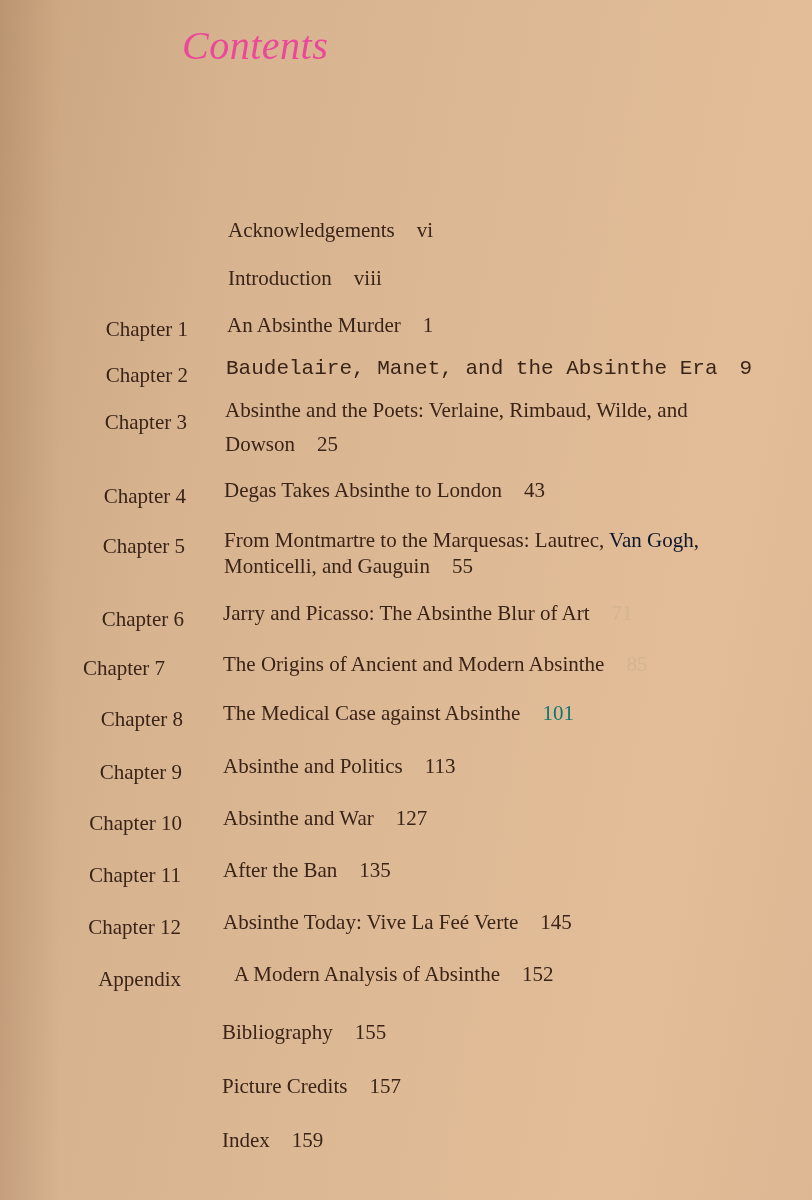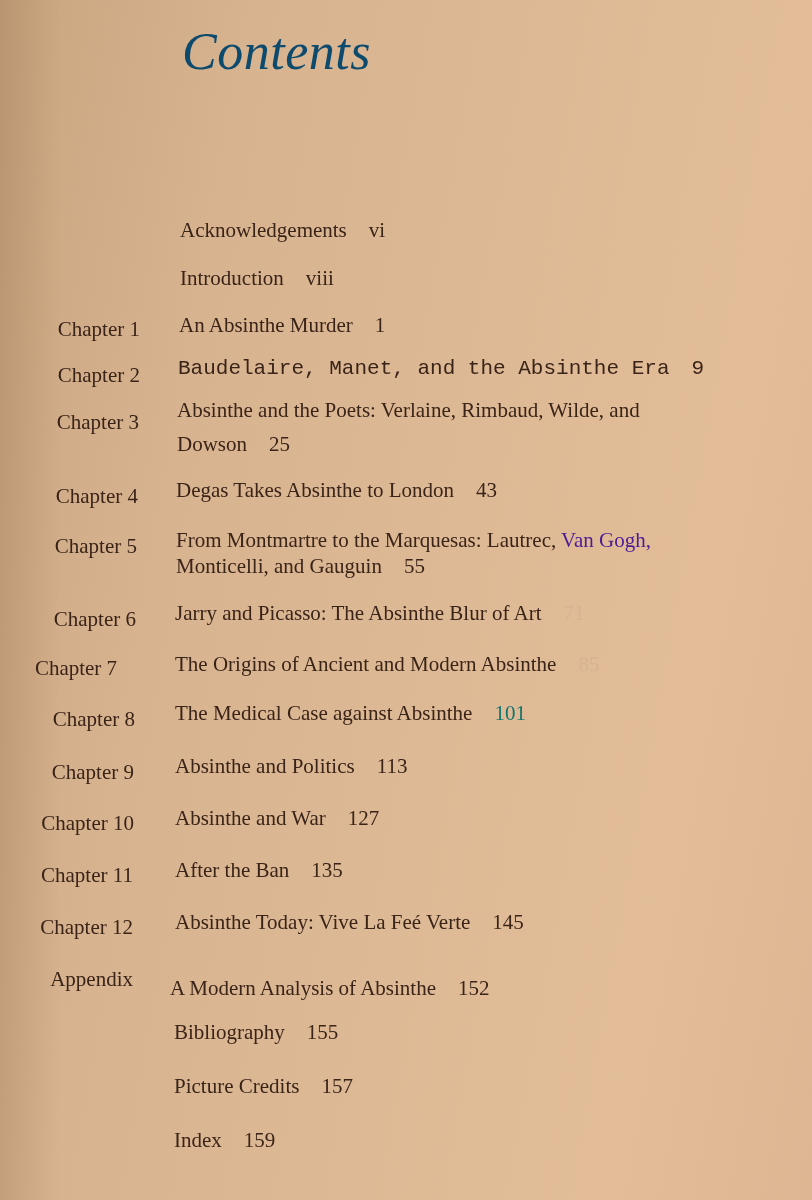--- a/index.html
+++ b/index.html
@@ -10,27 +10,27 @@
       color: #3a2418;
       position: relative;
     }
     .page-shadow {
       position: absolute; left: 0; top: 0; bottom: 0; width: 60px;
       background: linear-gradient(90deg, rgba(120,80,50,0.18), rgba(120,80,50,0));
       pointer-events: none;
     }
     .title {
       position: absolute; left: 182px; top: 22px;
-      font-style: italic; font-size: 52px; color: #0c4a6e; letter-spacing: 0.5px;
+      font-style: italic; font-size: 40px; color: #ec4899; letter-spacing: 0.5px;
     }
-    .entry { position: absolute; font-size: 21px; white-space: nowrap; }
+    .entry { position: absolute; font-size: 21px; white-space: nowrap; margin-left: 48px; }
     .label { position: absolute; text-align: right; width: 120px; }
     .text { position: absolute; }
     .page { margin-left: 22px; }
-    .fade { color: #4c1d95; }
+    .fade { color: #0f172a; }
     .fade2 { color: #d4b493; }
   </style>
 </head>
 <body>
 
 <div class="page-shadow"></div>
 
 <div class="title">Contents</div>
 
 <div class="entry" style="left:180px; top:218px;">
@@ -97,21 +97,21 @@
   <span class="text" style="left:175px;"><span>After the Ban</span><span class="page">135</span></span>
 </div>
 
 <div class="entry" style="left:0; top:910px; width:812px;">
   <span class="label" style="left:13px; top:5px;">Chapter 12</span>
   <span class="text" style="left:175px;"><span>Absinthe Today: Vive La Feé Verte</span><span class="page">145</span></span>
 </div>
 
 <div class="entry" style="left:0; top:962px; width:812px;">
   <span class="label" style="left:13px; top:5px;">Appendix</span>
-  <span class="text" style="left:170px;margin-top:14px;"><span>A Modern Analysis of Absinthe</span><span class="page">152</span></span>
+  <span class="text" style="left:186px;"><span>A Modern Analysis of Absinthe</span><span class="page">152</span></span>
 </div>
 
 <div class="entry" style="left:174px; top:1020px;">
   <span>Bibliography</span><span class="page">155</span>
 </div>
 <div class="entry" style="left:174px; top:1074px;text-align:center;">
   <span>Picture Credits</span><span class="page">157</span>
 </div>
 <div class="entry" style="left:174px; top:1128px;">
   <span>Index</span><span class="page">159</span>

